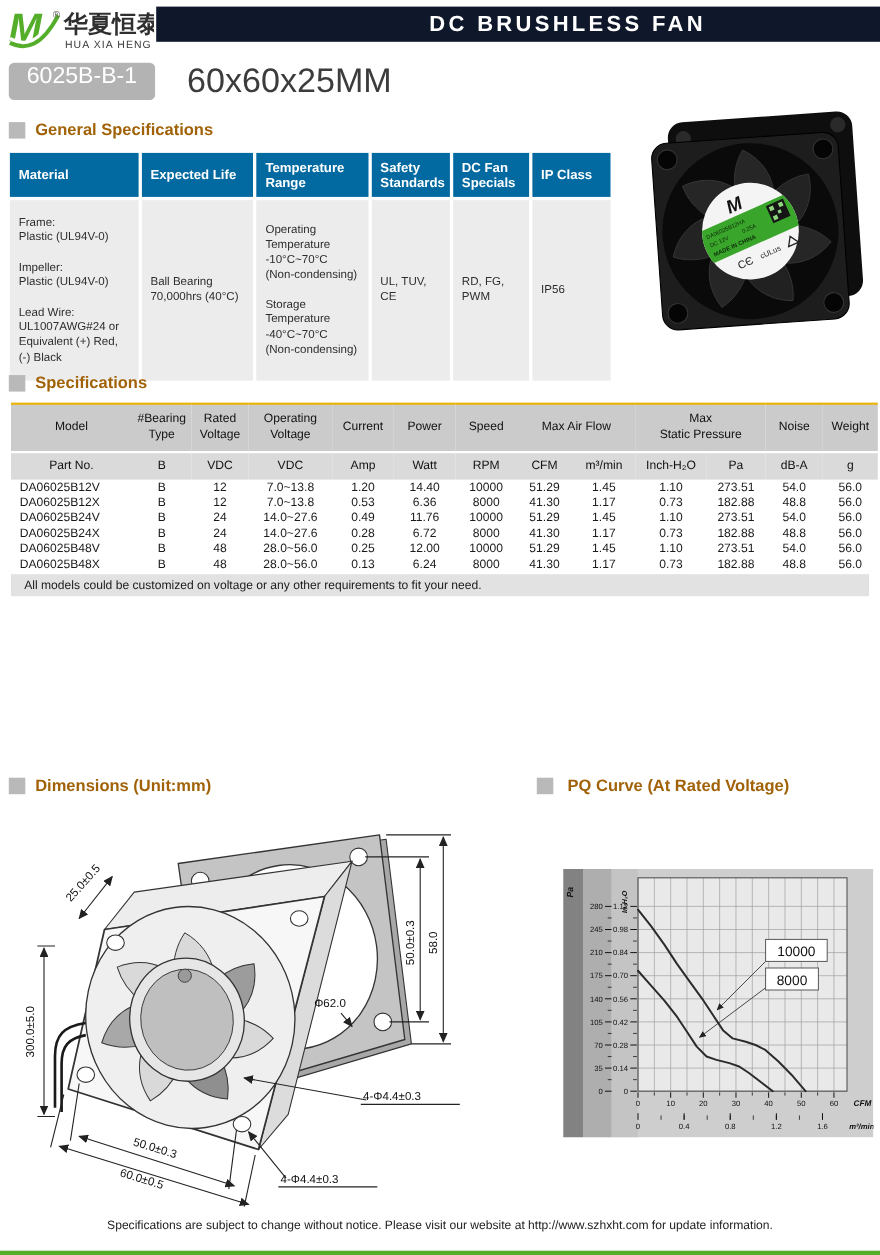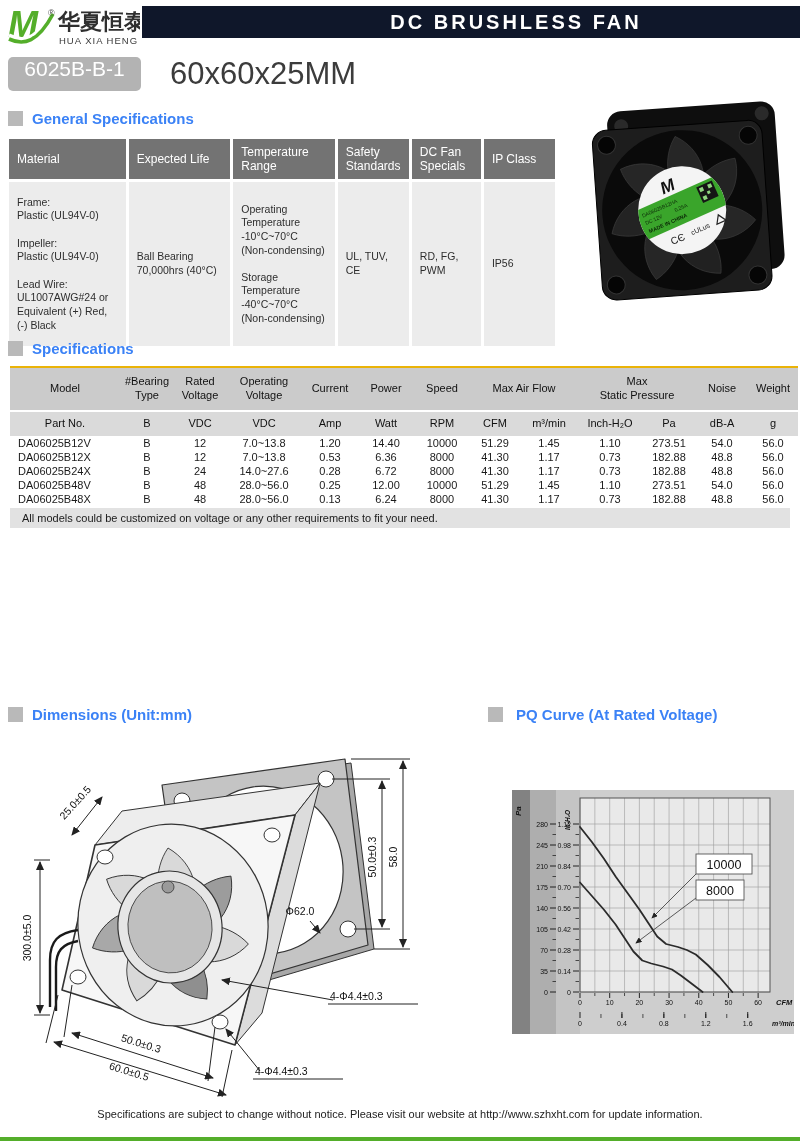--- a/index.html
+++ b/index.html
@@ -10,24 +10,24 @@
   .banner{left:142px;top:6px;width:748px;height:32px;background:#0f172a;
           display:flex;align-items:center;justify-content:center;}
   .banner span{color:#fff;font-weight:bold;font-size:20px;letter-spacing:3px;}
   .logo-box{left:8px;top:4px;width:132px;height:46px;}
   .badge{left:8px;top:57px;width:133px;height:34px;background:#b3b3b3;border-radius:5px;
          display:flex;justify-content:center;color:#fff;font-size:21px;}
   .size-label{left:170px;top:57px;height:34px;line-height:34px;font-size:31px;color:#3c3c3c;}
   
   .sect{display:flex;align-items:center;gap:9px;}
   .sect .sq{width:15px;height:15px;background:#b9b9b9;}
-  .sect .tt{font-weight:bold;font-size:15px;color:#3b82f6;}
+  .sect .tt{font-weight:bold;font-size:15px;color:#a16207;}
   
   table.gs{border-spacing:3px;border-collapse:separate;width:552px;table-layout:fixed;}
-  table.gs th{background:#737373;color:#fff;font-size:12px;font-weight:normal;text-align:left;
+  table.gs th{background:#0369a1;color:#fff;font-size:12px;font-weight:bold;text-align:left;
               padding:5px 8px;height:30px;vertical-align:middle;white-space:pre-line;}
   table.gs td{background:#ececec;font-size:10.5px;color:#2e2e2e;padding:8px 8px;
               vertical-align:middle;white-space:pre-line;line-height:1.3;height:148px;}
   
   table.sp{border-collapse:collapse;width:780px;table-layout:fixed;border-top:2px solid #eab308;}
   table.sp th{font-weight:normal;font-size:11px;color:#111;white-space:pre-line;line-height:1.25;}
   table.sp thead tr.r1 th{background:#cbcbcb;height:40px;border-bottom:2px solid #fff;}
   table.sp thead tr.r2 th{background:#dadada;height:22px;}
   table.sp td{font-size:11px;text-align:center;padding:1px 0;}
   table.sp td.pl{text-align:left;padding-left:8px;}
@@ -243,20 +243,35 @@
             <td>12</td>
             <td>7.0~13.8</td>
             <td>0.53</td>
             <td>6.36</td>
             <td>8000</td>
             <td>41.30</td>
             <td>1.17</td>
             <td>0.73</td>
             <td>182.88</td>
             <td>48.8</td>
+            <td>56.0</td>
+          </tr>
+          <tr>
+            <td class="pl">DA06025B24V</td>
+            <td>B</td>
+            <td>24</td>
+            <td>14.0~27.6</td>
+            <td>0.49</td>
+            <td>11.76</td>
+            <td>10000</td>
+            <td>51.29</td>
+            <td>1.45</td>
+            <td>1.10</td>
+            <td>273.51</td>
+            <td>54.0</td>
             <td>56.0</td>
           </tr>
           <tr>
             <td class="pl">DA06025B24X</td>
             <td>B</td>
             <td>24</td>
             <td>14.0~27.6</td>
             <td>0.28</td>
             <td>6.72</td>
             <td>8000</td>

